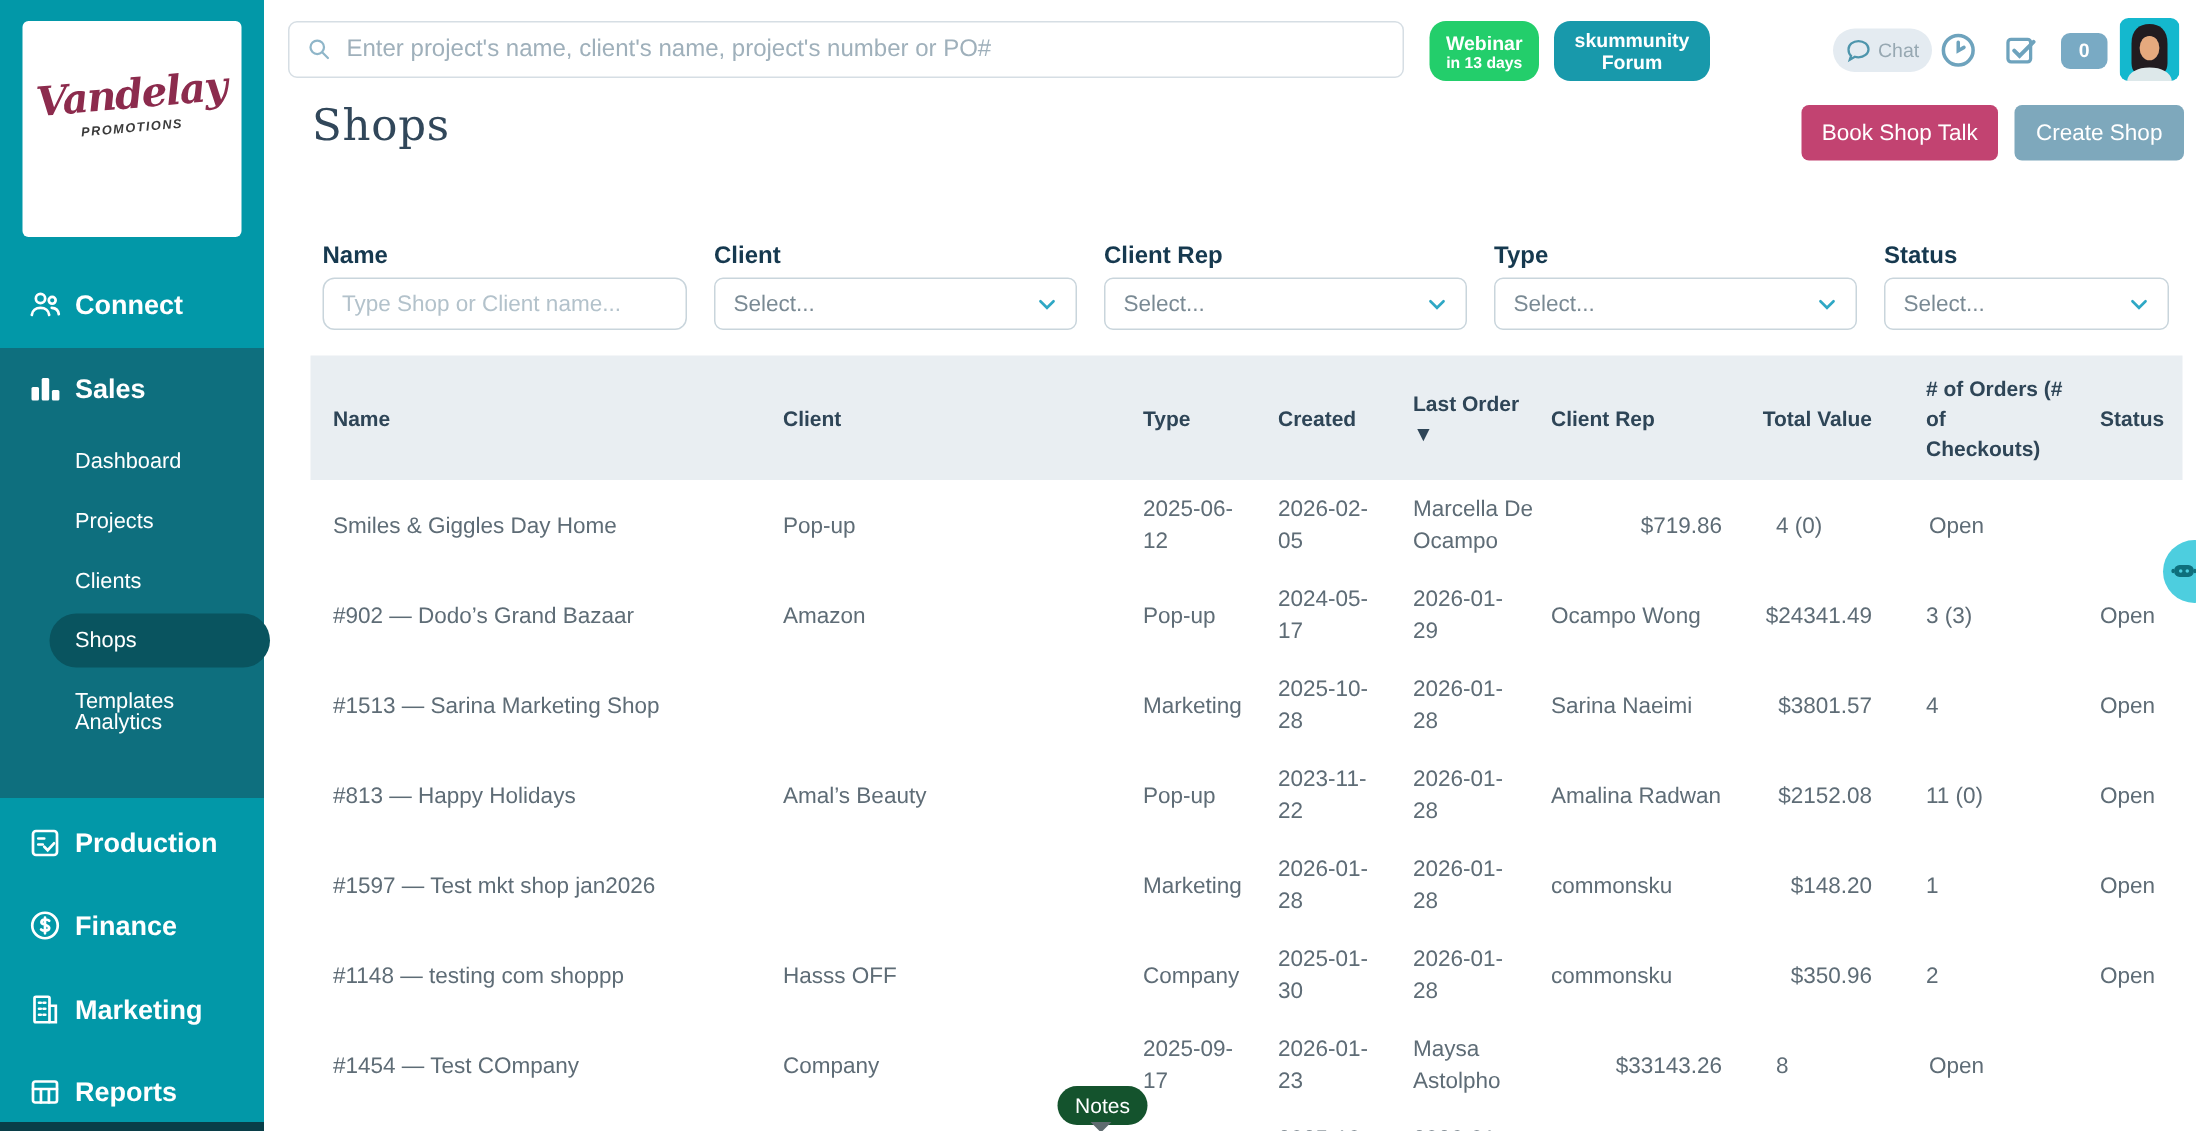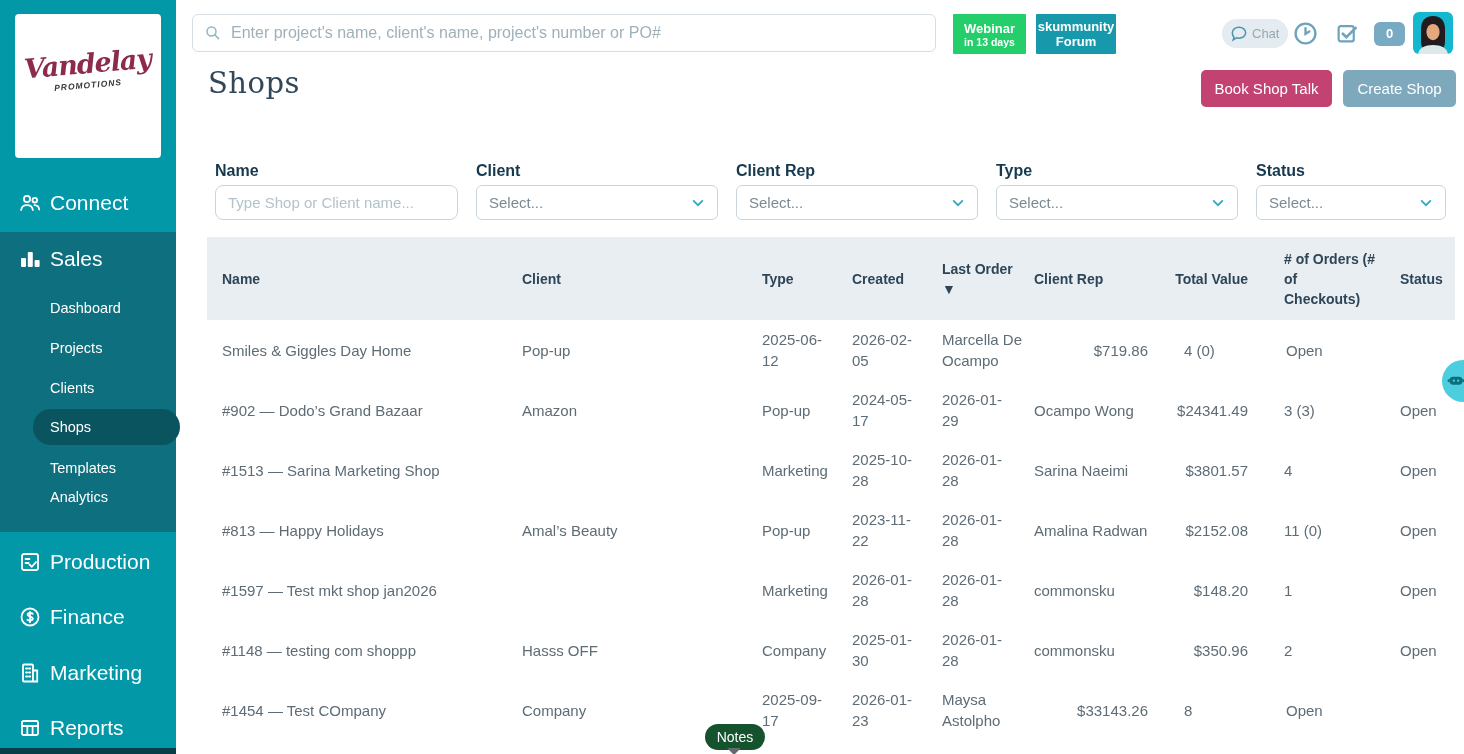--- a/index.html
+++ b/index.html
@@ -10,42 +10,42 @@
   .sidebar { position:absolute; left:0; top:0; width:176px; height:754px; background:#0298A8; }
   .logo-box { position:absolute; left:15px; top:14px; width:146px; height:144px; background:#fff;
     border-radius:4px; display:flex; flex-direction:column; align-items:center; justify-content:center; padding-bottom:34px; }
   .logo-script { font-family:"DejaVu Serif", serif; font-style:italic; font-weight:bold;
     font-size:27px; color:#8C2B4D; transform:rotate(-5deg); letter-spacing:-1px; }
   .logo-sub { font-size:8.5px; font-weight:bold; font-style:italic; color:#3A3A3A;
     letter-spacing:1px; transform:rotate(-5deg); margin-top:1px; }
   .nav-item { position:absolute; left:0; width:176px; height:30px; color:#fff; cursor:pointer; }
   .nav-ico { position:absolute; left:18px; top:3px; width:24px; height:24px; }
   .nav-ico svg { width:24px; height:24px; }
-  .nav-label { position:absolute; left:50px; top:0; line-height:30px; font-size:21px; font-weight:normal; }
+  .nav-label { position:absolute; left:50px; top:0; line-height:30px; font-size:18px; font-weight:bold; }
   .sales-bg { position:absolute; left:0; top:232px; width:176px; height:300px; background:#0E6F7E; }
   .subnav { position:absolute; left:50px; width:120px; height:22px; line-height:22px;
     color:#fff; font-size:14.5px; cursor:pointer; }
   .subnav-active-pill { position:absolute; left:33px; top:409px; width:147px; height:36px;
     background:#09545F; border-radius:18px; cursor:pointer; }
   .subnav-active-pill .pill-label { display:block; padding-left:17px; line-height:36px; color:#fff; font-size:14.5px; }
   .sidebar-bottom-strip { position:absolute; left:0; top:748px; width:176px; height:6px; background:#093E48; }
 
   
   .search-wrap { position:absolute; left:192px; top:14px; width:744px; height:38px; }
   .search-input { width:100%; height:100%; border:1px solid #D6DEE4; border-radius:6px;
     padding-left:38px; font-size:16px; color:#4A5A64; outline:none; font-family:"Liberation Sans",sans-serif; }
   .search-input::placeholder { color:#9FB0BB; }
   .search-ico { position:absolute; left:12px; top:10px; width:18px; height:18px; }
-  .topbtn { position:absolute; border:none; border-radius:1px; color:#fff; cursor:pointer;
+  .topbtn { position:absolute; border:none; border-radius:11px; color:#fff; cursor:pointer;
     display:flex; flex-direction:column; align-items:center; justify-content:center;
     font-family:"Liberation Sans",sans-serif; }
   .btn-webinar { left:953px; top:14px; width:73px; height:40px; background:#23CE6B; }
   .btn-webinar .l1 { font-size:13px; font-weight:bold; }
   .btn-webinar .l2 { font-size:10.5px; font-weight:bold; }
-  .btn-forum { left:1036px; top:14px; width:80px; height:40px; background:#1899AB; }
+  .btn-forum { left:1036px; top:14px; width:104px; height:40px; background:#1899AB; }
   .btn-forum .l1, .btn-forum .l2 { font-size:13px; font-weight:bold; line-height:15px; }
   .chat-pill { position:absolute; left:1222px; top:19px; width:66px; height:29px; background:#E4EBF1;
     border-radius:15px; display:flex; align-items:center; padding-left:7px; cursor:pointer; }
   .chat-pill svg { width:20px; height:20px; }
   .chat-pill .chat-txt { font-size:13px; color:#97A8B2; margin-left:3px; }
   .ico-btn { position:absolute; cursor:pointer; }
   .ico-clock { left:1292px; top:20px; width:27px; height:27px; }
   .ico-check { left:1335px; top:21px; width:25px; height:25px; }
   .count-badge { position:absolute; left:1374px; top:22px; width:31px; height:24px; background:#79AAC4;
     border-radius:6px; color:#fff; font-size:13px; font-weight:bold; text-align:center; line-height:24px; cursor:pointer; }
@@ -128,21 +128,21 @@
     <span class="nav-label">Sales</span>
   </div>
 
   <div class="subnav" style="top:297px">Dashboard</div>
   <div class="subnav" style="top:337px">Projects</div>
   <div class="subnav" style="top:377px">Clients</div>
   <div class="subnav-active-pill">
     <span class="pill-label">Shops</span>
   </div>
   <div class="subnav" style="top:457px">Templates</div>
-  <div class="subnav" style="top:486px">Analytics</div>
+  <div class="subnav" style="top:471px">Analytics</div>
 
   <div class="nav-item" style="top:547px">
     <span class="nav-ico">
       <svg viewBox="0 0 24 24" fill="none" stroke="#fff" stroke-width="1.8" stroke-linecap="round">
         <rect x="4" y="4" width="16" height="16" rx="2"></rect>
           <path d="M7.5 9h4M7.5 13h3"></path>
           <path d="M11.5 14.5l2.3 2.3 4.2-4.6"></path>
       </svg>
     </span>
     <span class="nav-label">Production</span>

